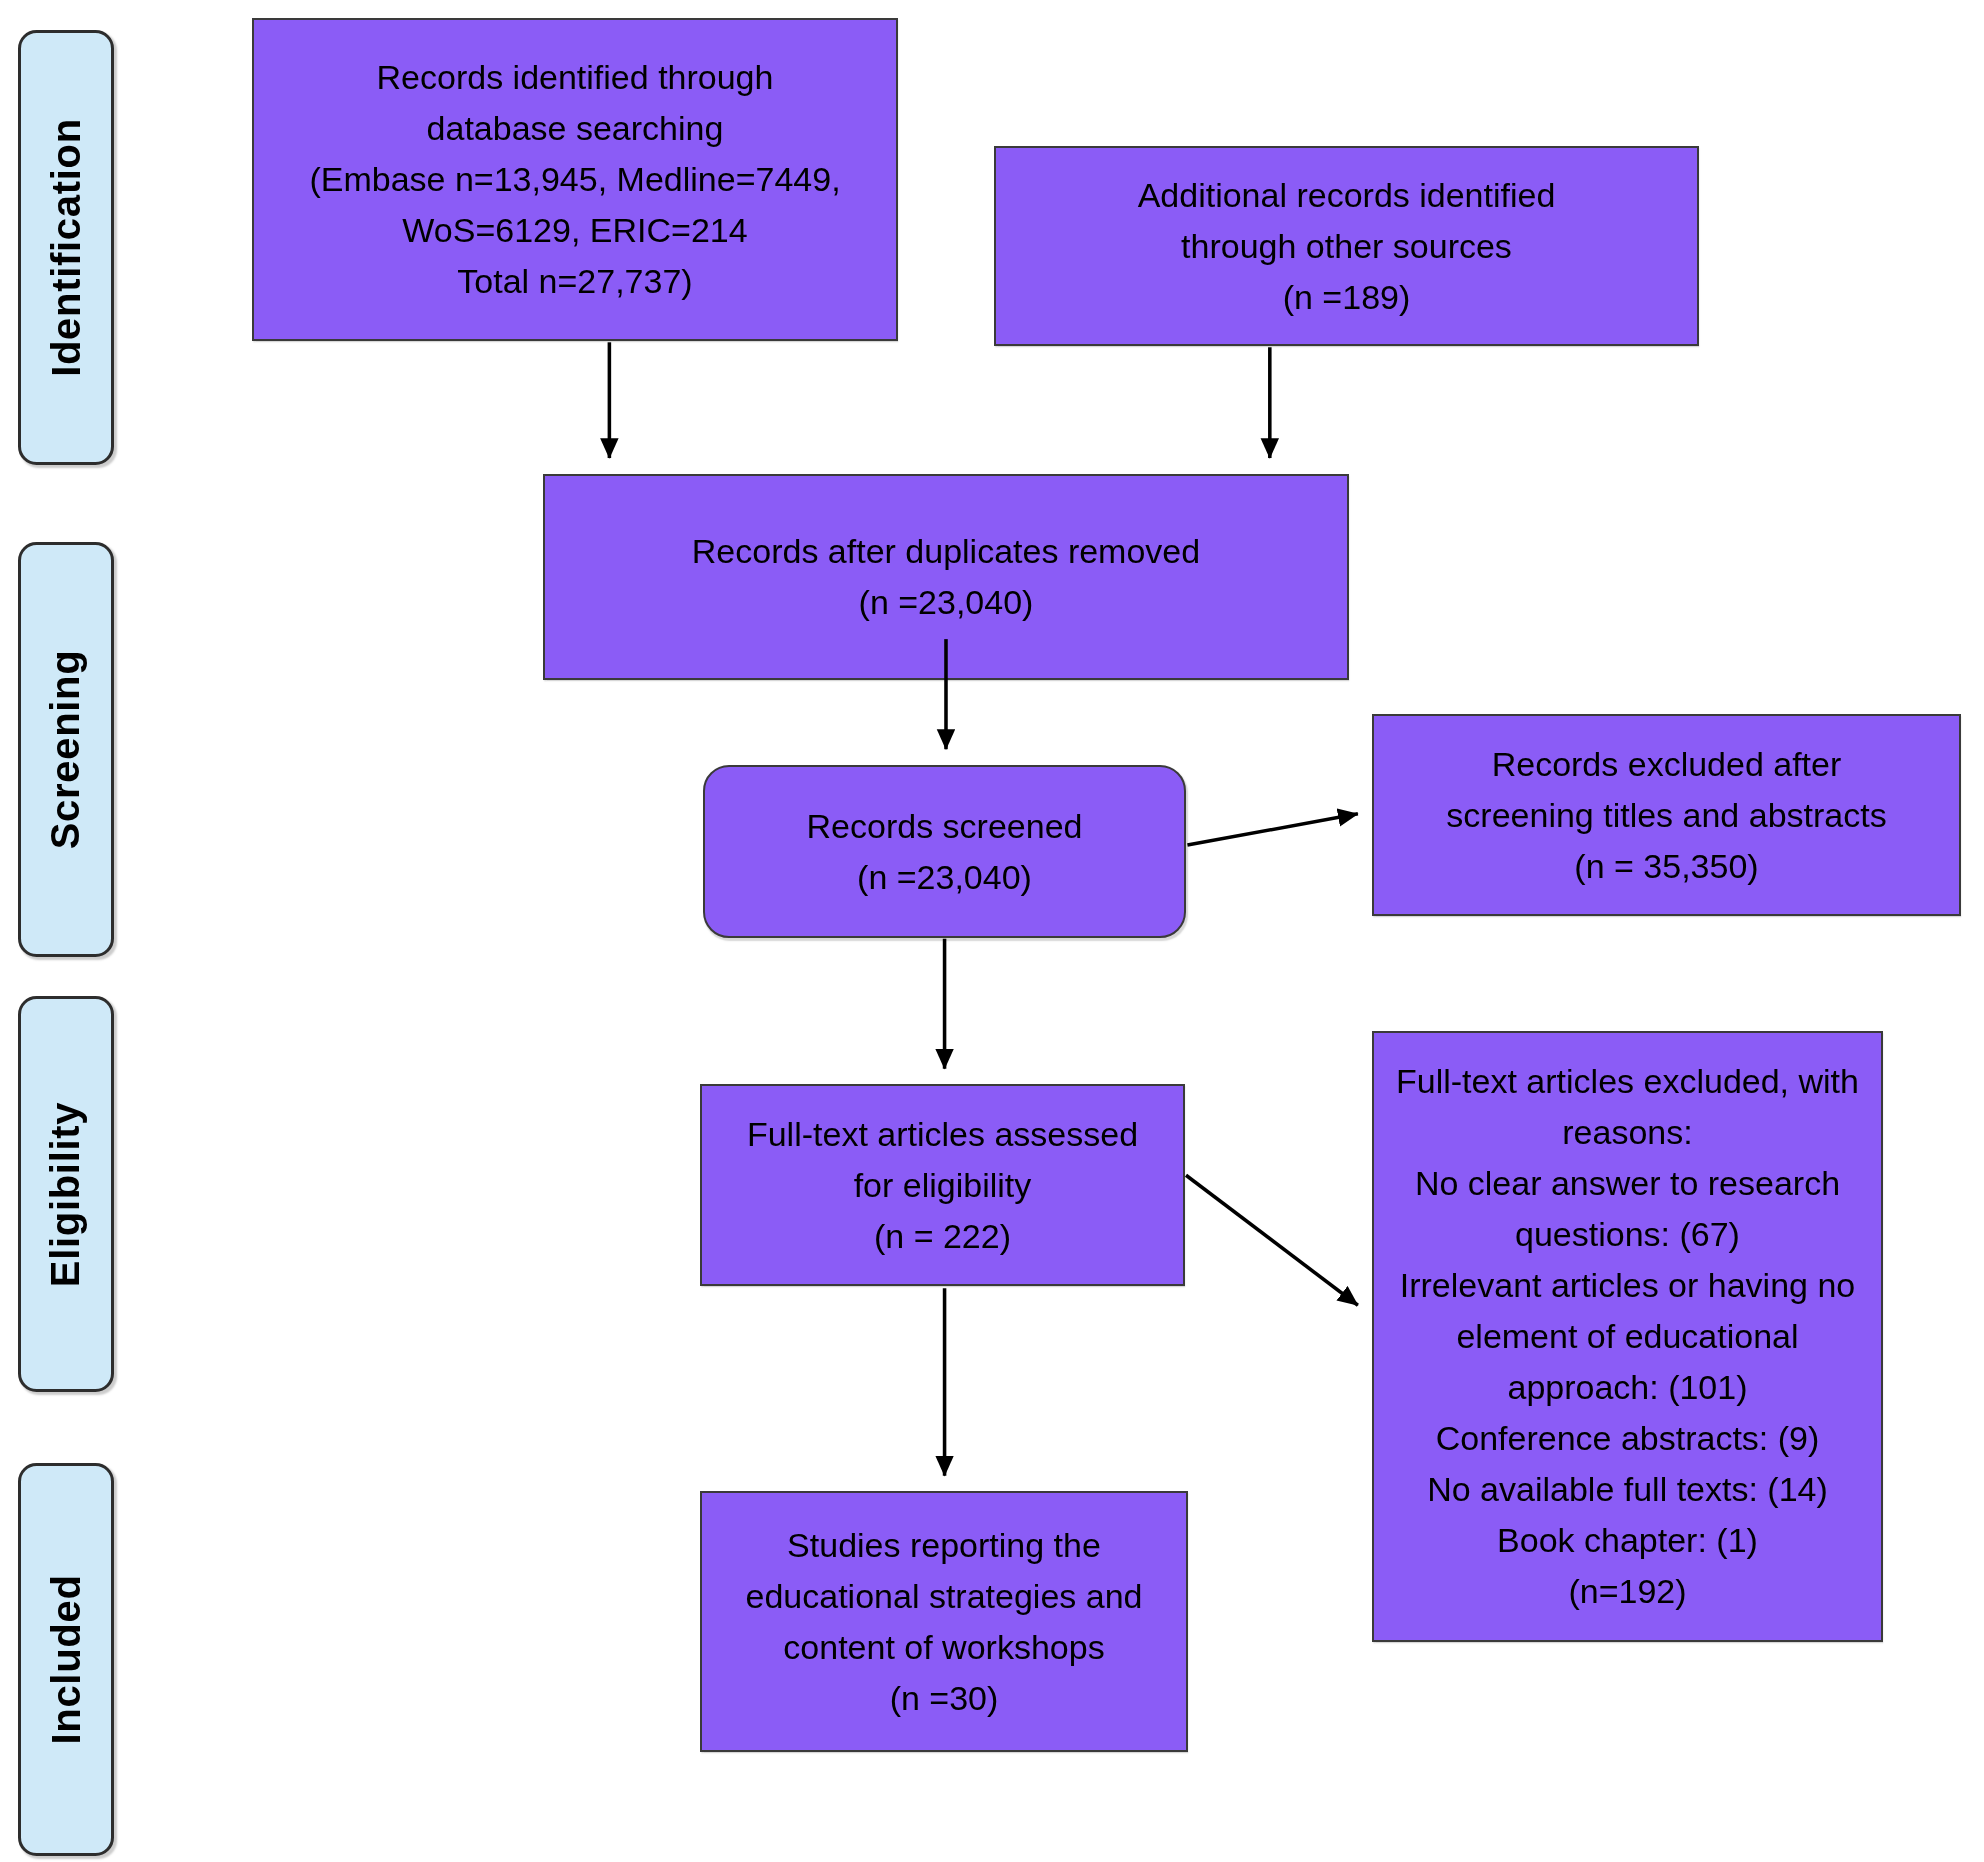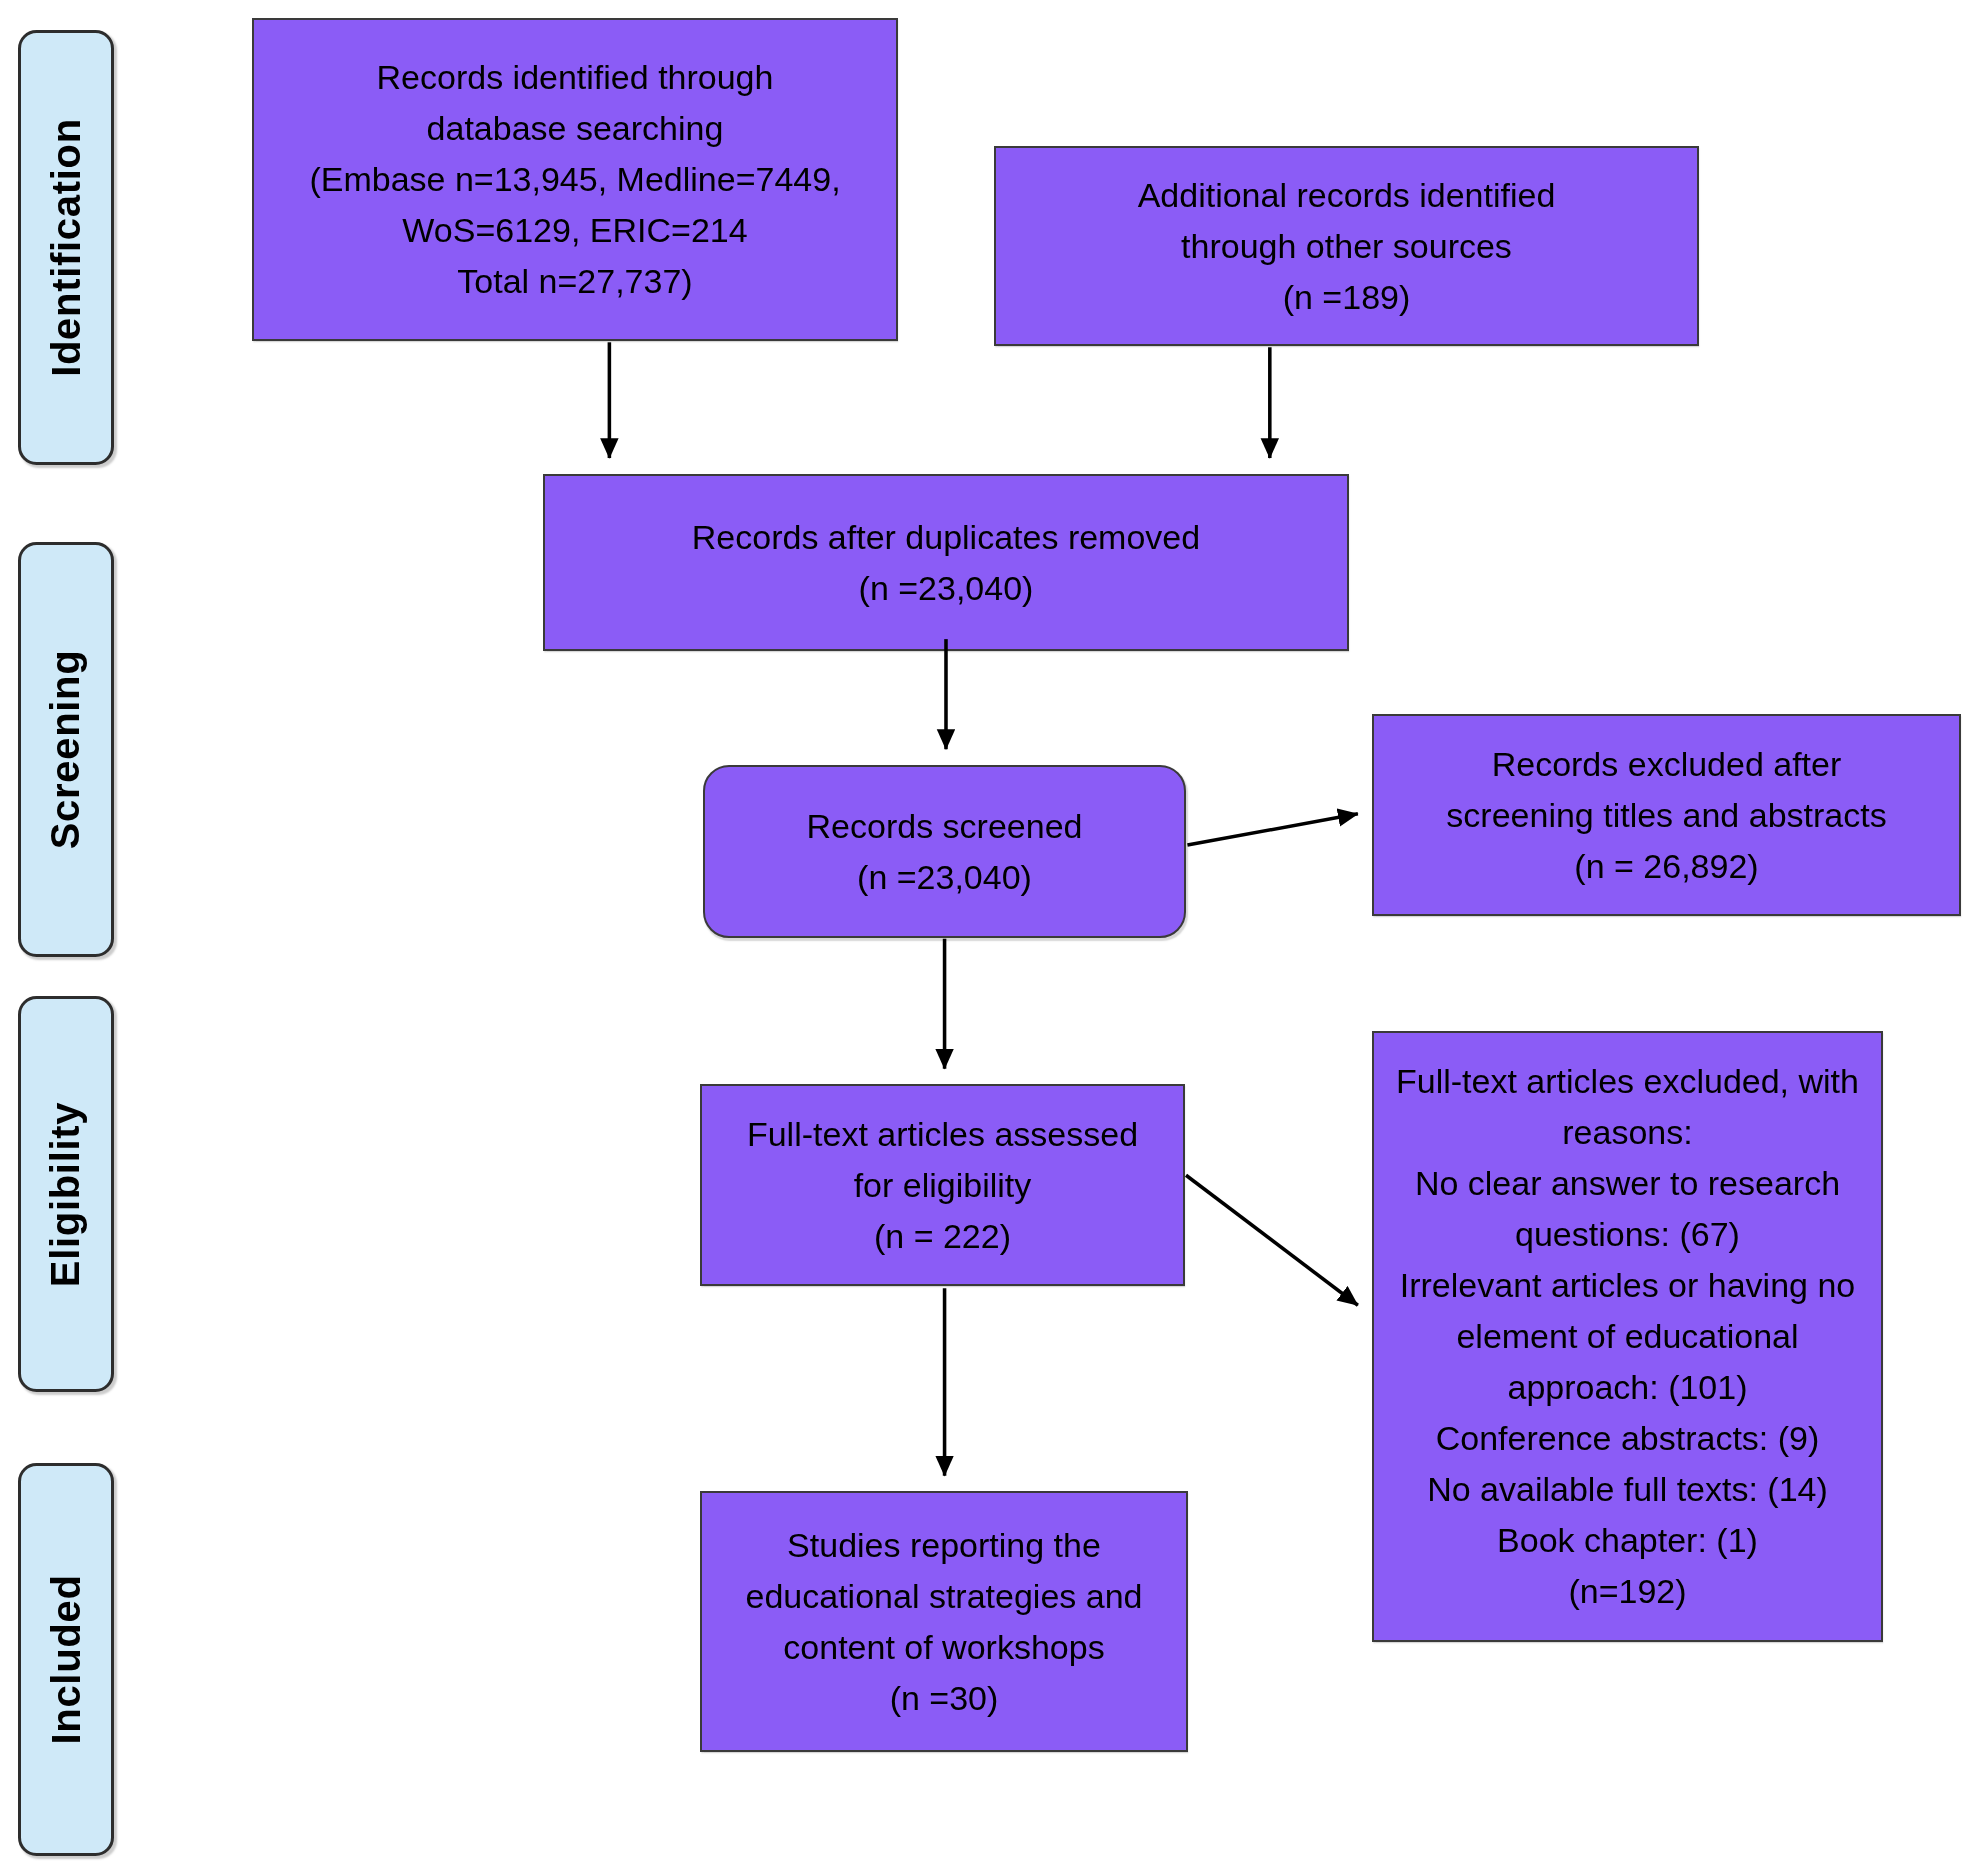--- a/index.html
+++ b/index.html
@@ -48,21 +48,21 @@
     align-items: center;
     justify-content: center;
     text-align: center;
     white-space: pre-line;
     font-size: 34px;
     line-height: 1.5;
     padding: 5.7px 10px;
   }
   #box-identified        { left: 252px;  top: 18px;   width: 646px; height: 323px; }
   #box-additional        { left: 994px; top: 146px;  width: 705px; height: 200px; }
-  #box-after-duplicates  { left: 543px;  top: 474px;  width: 806px; height: 177px; }
+  #box-after-duplicates  { left: 543px;  top: 474px;  width: 806px; height: 206px; }
   #box-screened          { left: 703px;  top: 765px; width: 483px;  height: 173px; border-radius: 26px; }
   #box-excluded-screen   { left: 1372px; top: 714px; width: 589px;  height: 202px; }
   #box-fulltext          { left: 700px;  top: 1084px; width: 485px;  height: 202px; }
   #box-fulltext-excluded { left: 1372px; top: 1031px; width: 511px;  height: 611px; }
   #box-included-studies  { left: 700px;  top: 1491px; width: 488px;  height: 261px; }
 
   
   .arrows {
     position: absolute;
     left: 0; top: 0;
@@ -100,21 +100,21 @@
 (n =189)</div>
 
   <div class="fbox" id="box-after-duplicates">Records after duplicates removed
 (n =23,040)</div>
 
   <div class="fbox" id="box-screened">Records screened
 (n =23,040)</div>
 
   <div class="fbox" id="box-excluded-screen">Records excluded after
 screening titles and abstracts
-(n = 26,892)</div>
+(n = 35,350)</div>
 
   <div class="fbox" id="box-fulltext">Full-text articles assessed
 for eligibility
 (n = 222)</div>
 
   <div class="fbox" id="box-fulltext-excluded">Full-text articles excluded, with
 reasons:
 No clear answer to research
 questions: (67)
 Irrelevant articles or having no

